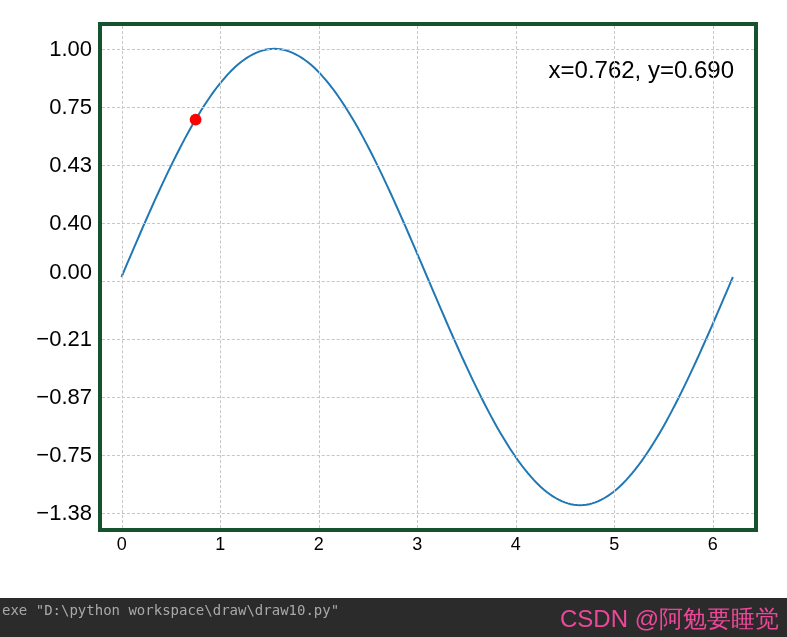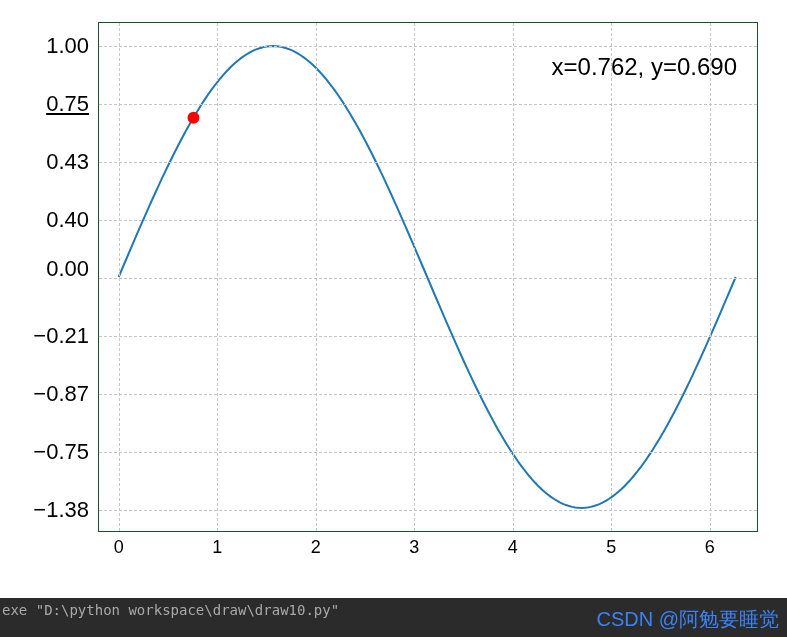--- a/index.html
+++ b/index.html
@@ -17,21 +17,21 @@
       width: 787px;
       height: 598px;
       background: #ffffff;
     }
     .plot-box {
       position: absolute;
       left: 98px;
       top: 22px;
       width: 660px;
       height: 510px;
-      border: 1px solid #14532d;
+      border: 4px solid #14532d;
     }
     .grid-line-v {
       position: absolute;
       top: 0;
       height: 100%;
       border-left: 1px dashed #c6c6c6;
     }
     .grid-line-h {
       position: absolute;
       left: 0;
@@ -91,22 +91,22 @@
       padding-left: 2px;
       overflow: hidden;
     }
     .terminal-bar .line {
       white-space: nowrap;
     }
     .watermark {
       position: absolute;
       right: 8px;
       bottom: 6px;
-      color: #3b82f6;
-      font-size: 20px;
+      color: #ec4899;
+      font-size: 24px;
       font-family: sans-serif;
     }
   </style>
 </head>
 <body>
 
 <div class="chart-area">
   <div class="plot-box">
 
     <svg class="curve" viewBox="0 0 660 510" preserveAspectRatio="none">
@@ -136,21 +136,21 @@
       <div class="tick-y" style="top: 370.909px;">−0.87</div>
       <div class="grid-line-h" style="top: 312.955px;"></div>
       <div class="tick-y" style="top: 312.955px;">−0.21</div>
       <div class="grid-line-h" style="top: 255px;"></div>
       <div class="tick-y" style="top: 246px;">0.00</div>
       <div class="grid-line-h" style="top: 197.045px;"></div>
       <div class="tick-y" style="top: 197.045px;">0.40</div>
       <div class="grid-line-h" style="top: 139.091px;"></div>
       <div class="tick-y" style="top: 139.091px;">0.43</div>
       <div class="grid-line-h" style="top: 81.1364px;"></div>
-      <div class="tick-y" style="top: 81.1364px; text-decoration: underline;">0.75</div>
+      <div class="tick-y" style="top: 81.1364px;">0.75</div>
       <div class="grid-line-h" style="top: 23.1818px;"></div>
       <div class="tick-y" style="top: 23.1818px;">1.00</div>
     </div>
 </div>
 
 <div class="terminal-bar">
   <div class="line">exe  "D:\python workspace\draw\draw10.py"</div>
   <div class="watermark">CSDN @阿勉要睡觉</div>
 </div>
 

